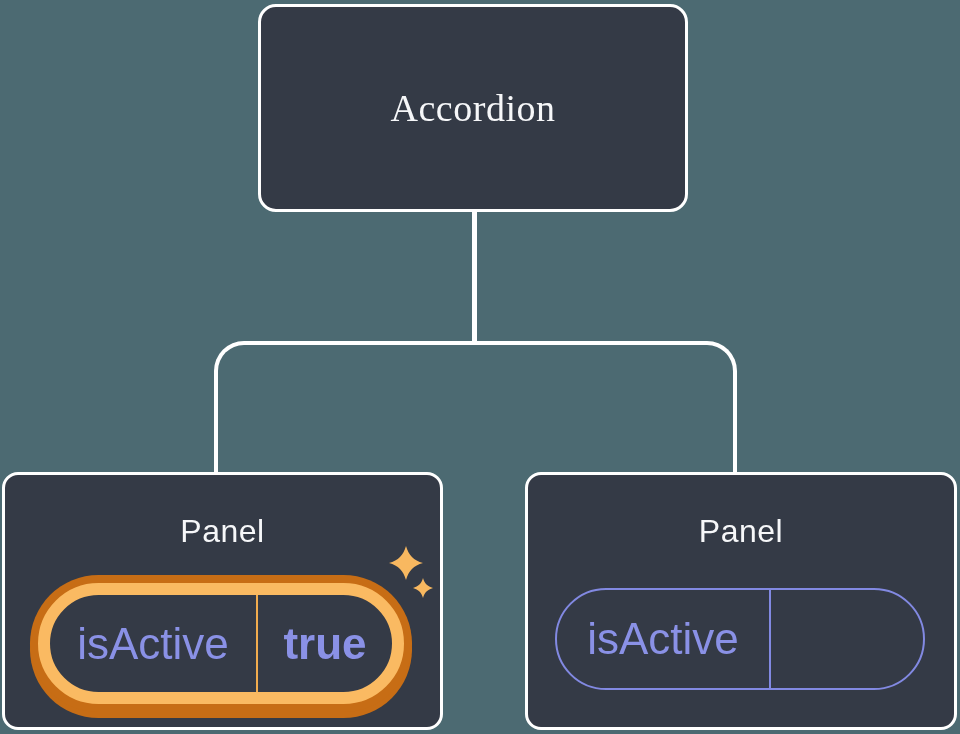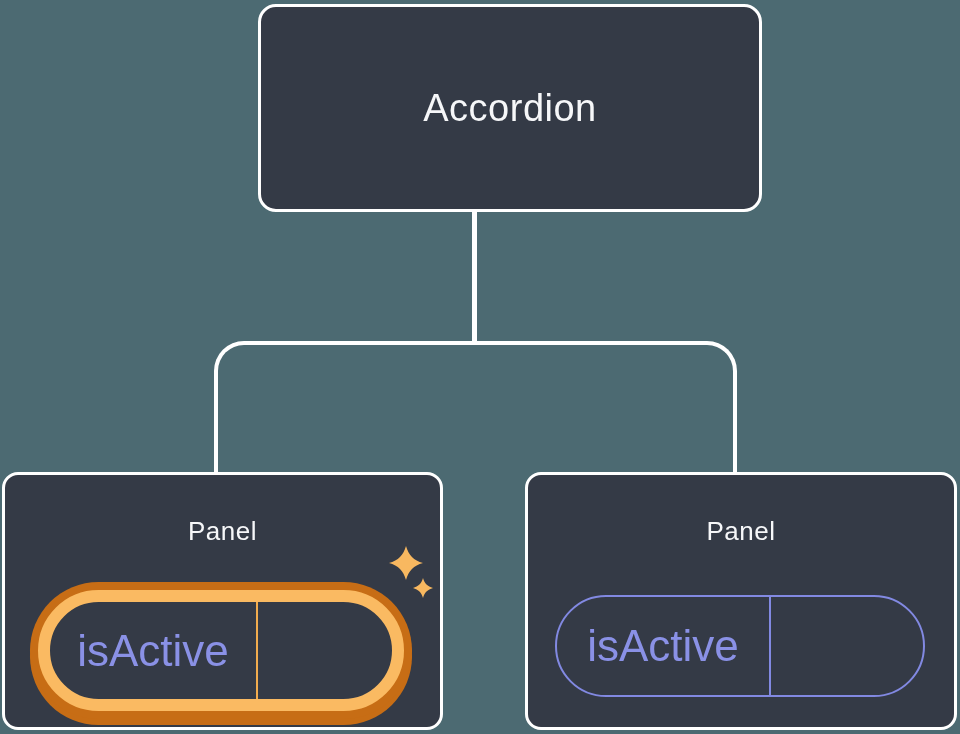--- a/index.html
+++ b/index.html
@@ -44,56 +44,55 @@
   }
 
   
   .card {
     position: absolute;
     background: var(--card-bg);
     border: 3px solid var(--card-border);
   }
   .root-card {
     left: 258px; top: 4px;
-    width: 504px; height: 208px;
+    width: 430px; height: 208px;
     border-radius: 18px;
-    display: flex; align-items: center; justify-content: center;
+    display: flex; align-items: center; justify-content: center; font-family: Liberation Serif, serif;
   }
   .panel-left  { left: 2px;   top: 472px; width: 441px; height: 258px; border-radius: 16px; }
   .panel-right { left: 525px; top: 472px; width: 432px; height: 258px; border-radius: 16px; }
 
   .card-title {
     color: var(--title-text);
     font-size: 38px;
     font-weight: 500;
     letter-spacing: 0.5px;
   }
   .panel-title {
     position: absolute;
     top: 508px; height: 46px;
     line-height: 46px;
     text-align: center;
     color: var(--title-text);
-    font-size: 26px;
+    font-size: 32px;
     font-weight: 500;
     letter-spacing: 0.5px;
   }
   .panel-title.t-left  { left: 2px;   width: 441px; }
   .panel-title.t-right { left: 525px; width: 432px; }
 
   
   .pill {
     position: absolute;
     display: flex;
     align-items: stretch;
     background: var(--card-bg);
     border-radius: 999px;
     color: var(--prop-text);
     font-size: 44px;
-    margin-top: 7px;
   }
   .pill-cell {
     display: flex;
     align-items: center;
     justify-content: center;
   }
   .pill-active {
     left: 38px; top: 583px;
     width: 366px; height: 121px;
     border: 12px solid var(--active-ring-inner);
@@ -135,20 +134,21 @@
 
   <div class="card root-card">
     <div class="card-title">Accordion</div>
   </div>
 
   <div class="card panel-left"></div>
   <div class="panel-title t-left">Panel</div>
   <div class="pill pill-active">
     <div class="pill-cell cell-name">isActive</div>
     <div class="divider-active"></div>
+    <div class="pill-cell cell-value">true</div>
   </div>
   <svg class="sparkles" viewBox="0 0 48 58" xmlns="http://www.w3.org/2000/svg" aria-hidden="true">
     <path d="M18 2 C20.7 11.4 25.6 16.3 35 19 C25.6 21.7 20.7 26.6 18 36 C15.3 26.6 10.4 21.7 1 19 C10.4 16.3 15.3 11.4 18 2 Z"></path>
     <path d="M35 34 C36.6 39.5 39.5 42.4 45 44 C39.5 45.6 36.6 48.5 35 54 C33.4 48.5 30.5 45.6 25 44 C30.5 42.4 33.4 39.5 35 34 Z"></path>
   </svg>
 
   <div class="card panel-right"></div>
   <div class="panel-title t-right">Panel</div>
   <div class="pill pill-inactive">
     <div class="pill-cell cell-name">isActive</div>

